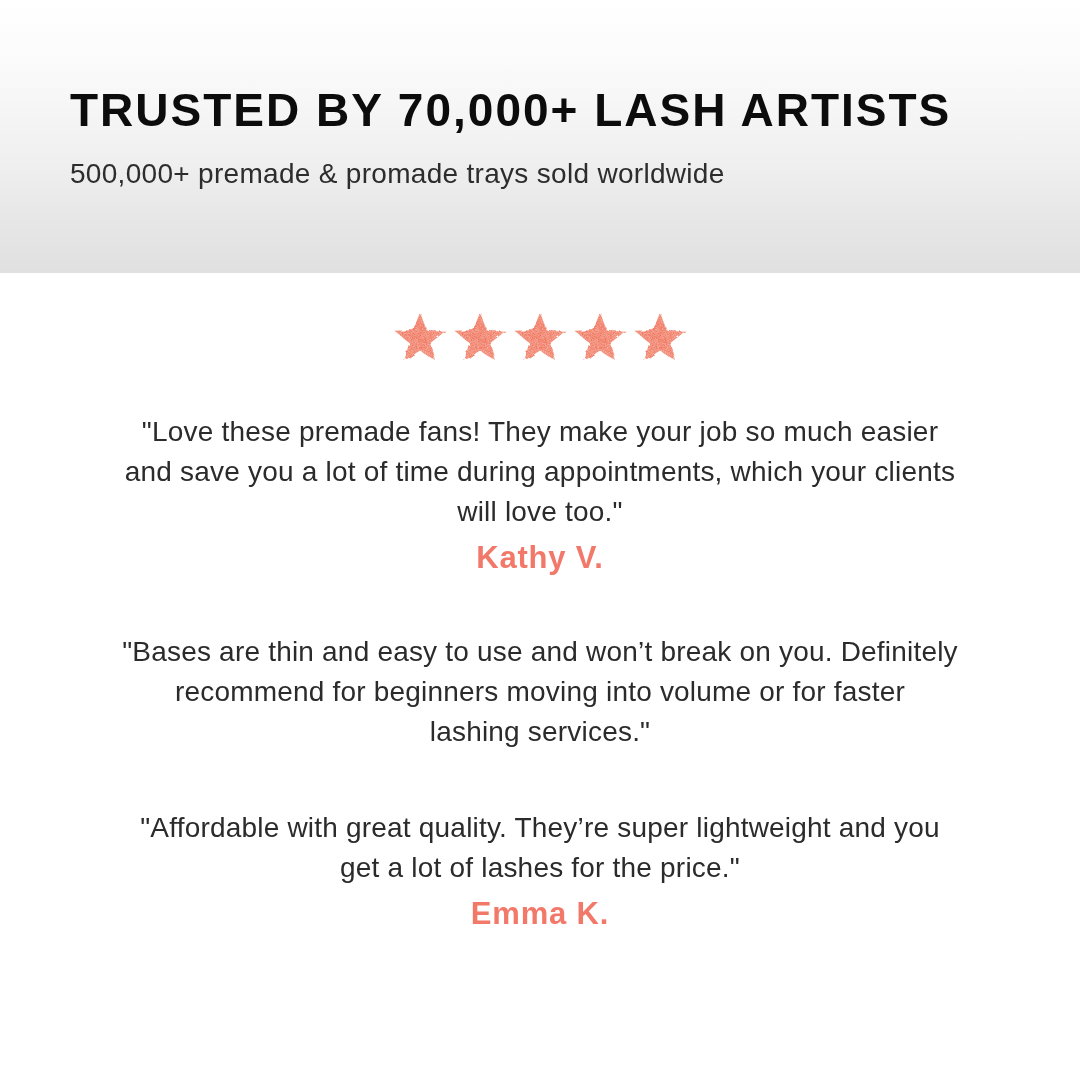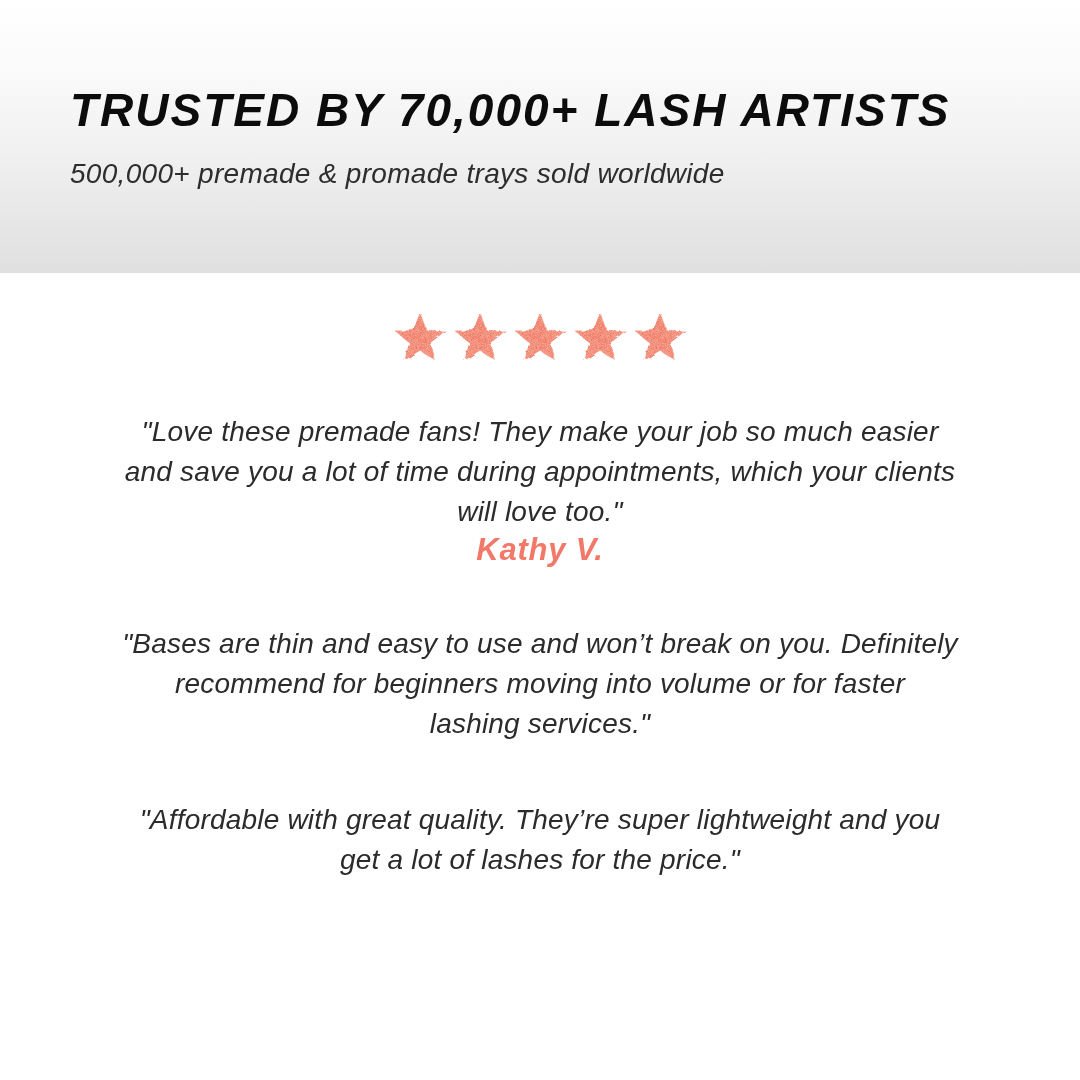--- a/index.html
+++ b/index.html
@@ -2,21 +2,20 @@
 <html style="--accent: #f2796a;"><head>
 <meta charset="utf-8">
 <style>
   html,body{margin:0;padding:0;background:#ffffff;}
   .canvas{
     position:relative;
     width:1080px;height:1080px;
     background:#ffffff;
     overflow:hidden;
     font-family:"Liberation Sans",sans-serif;
-    font-style:italic;
   }
   
   .hero{
     box-sizing:border-box;
     width:1080px;height:273px;
     padding:86px 70px 0 70px;
     background:linear-gradient(180deg,#ffffff 0%,#fbfbfb 22%,#f1f1f1 55%,#e7e7e7 80%,#e0e0e0 100%);
   }
   .hero h1{
     margin:0;
@@ -56,21 +55,21 @@
   .quote{
     margin:0;
     font-size:28px;
     line-height:40px;
     font-weight:400;
     color:#2b2b2b;
     letter-spacing:0.2px;
     white-space:pre-line;
   }
   .author{
-    margin-top:0;
+    margin-top:8px;
     font-size:31px;
     font-weight:700;
     letter-spacing:0.8px;
     color:var(--accent,#f2796a);
   }
   .svg-defs{position:absolute;width:0;height:0;overflow:hidden;}
 </style>
 </head>
 <body>
 
@@ -127,16 +126,17 @@
 
     <figure class="testimonial">
       <blockquote class="quote">"Bases are thin and easy to use and won’t break on you. Definitely
 recommend for beginners moving into volume or for faster
 lashing services."</blockquote>
     </figure>
 
     <figure class="testimonial">
       <blockquote class="quote">"Affordable with great quality. They’re super lightweight and you
 get a lot of lashes for the price."</blockquote>
+      <figcaption class="author">Emma K.</figcaption>
     </figure>
 
   </section>
 </div>
 
 </body></html>

